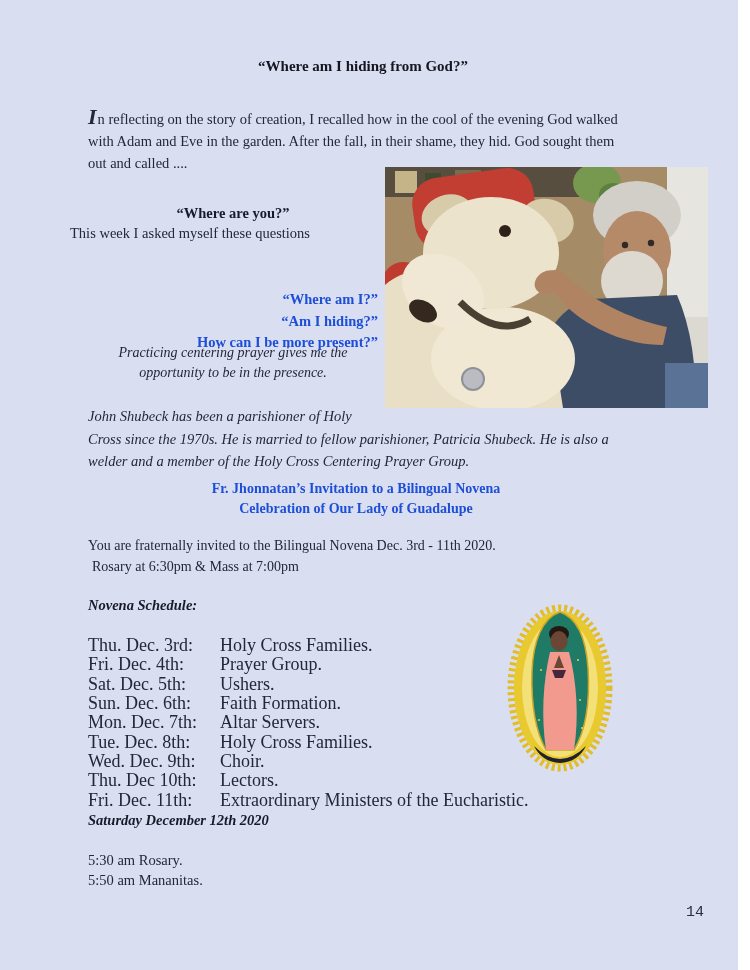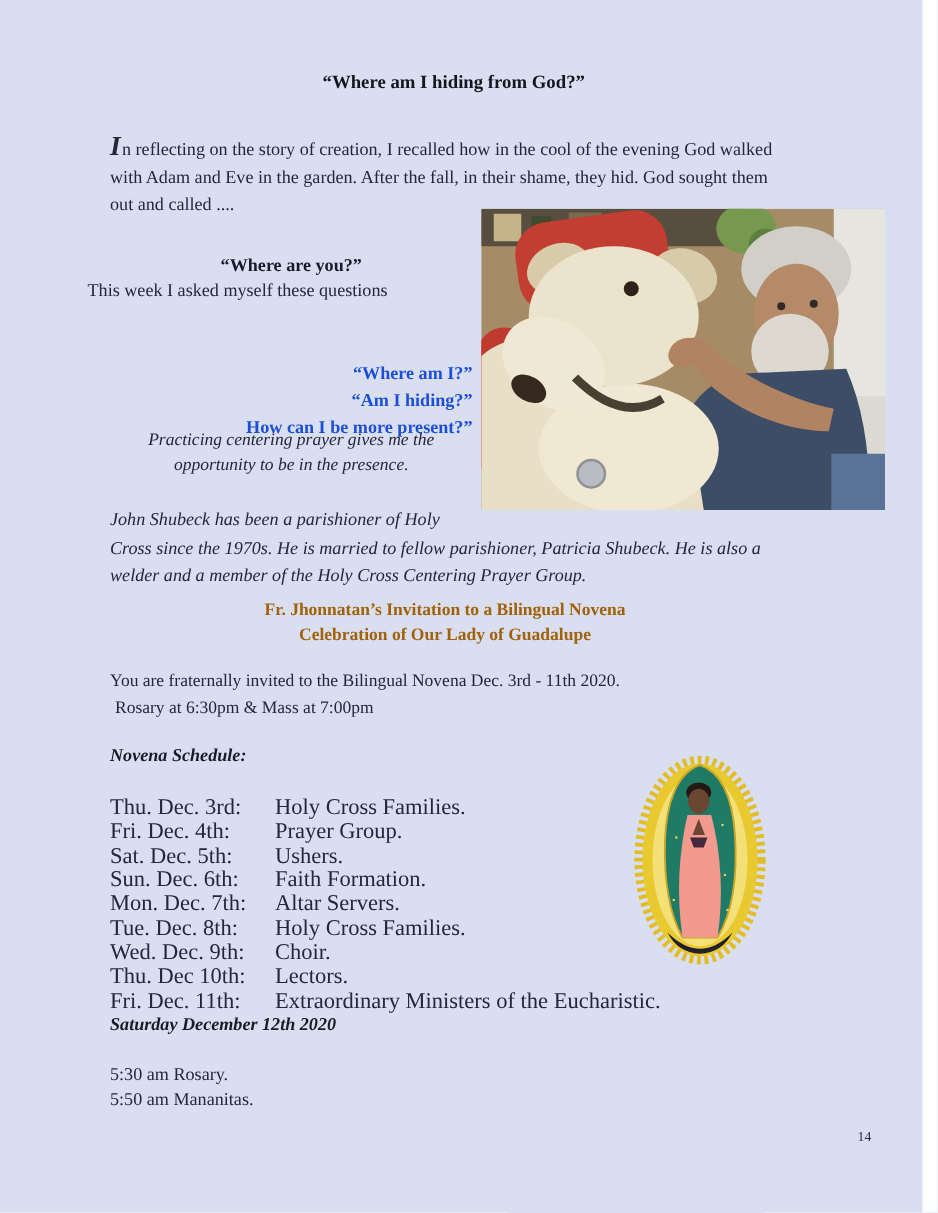--- a/index.html
+++ b/index.html
@@ -14,28 +14,28 @@
   .abs{position:absolute;}
   .nowrap{white-space:nowrap;}
   .title{top:58px;left:0;width:726px;text-align:center;font-weight:bold;font-size:15px;color:#14151f;}
   .intro{top:106px;left:88px;font-size:14.5px;line-height:22px;}
   .dropcap{font-style:italic;font-weight:bold;font-size:22px;line-height:1;letter-spacing:1px;}
   .quote1{top:188px;left:88px;width:290px;text-align:center;font-weight:bold;font-size:14.5px;color:#181a28;margin-top:17px;}
   .thisweek{top:225px;left:70px;width:290px;text-align:left;font-size:14.5px;}
   .questions{top:265px;left:88px;width:290px;text-align:right;font-weight:bold;font-size:14.5px;line-height:21.5px;color:#1d4ed8;margin-top:24px;}
   .practice{top:343px;left:88px;width:290px;text-align:center;font-style:italic;font-size:14px;line-height:20px;}
   .bio{top:405px;left:88px;font-style:italic;font-size:14.5px;line-height:22.5px;}
-  .novena-heading{top:479px;left:0;width:712px;text-align:center;font-weight:bold;font-size:14px;line-height:19.5px;color:#a16207;}
+  .novena-heading{top:479px;left:0;width:712px;text-align:center;font-weight:bold;font-size:14px;line-height:19.5px;color:#1d4ed8;}
   .invite{top:536px;left:88px;font-size:14px;line-height:20.5px;}
   .invite .line2{margin-left:4px;}
   .sched-title{top:597px;left:88px;font-weight:bold;font-style:italic;font-size:14.5px;color:#181a28;}
   .schedule{top:636px;left:88px;display:grid;grid-template-columns:132px auto;font-size:18px;line-height:19.35px;}
   .saturday{top:812px;left:88px;font-weight:bold;font-style:italic;font-size:14.5px;color:#181a28;}
   .events{top:850px;left:88px;font-size:14.5px;line-height:20px;}
-  .pagenum{top:904px;left:686px;width:30px;font-family:Liberation Serif, serif;font-size:11px;color:#2a2d3d;}
+  .pagenum{top:904px;left:686px;width:30px;font-family:Liberation Mono, monospace;font-size:15px;color:#2a2d3d;}
   .photo{top:167px;left:385px;width:323px;height:241px;}
   .guadalupe{top:600px;left:506px;width:108px;height:178px;}
 </style>
 </head>
 <body>
 
 <div class="page">
 
   <div class="abs title nowrap">“Where am I hiding from God?”</div>
 

